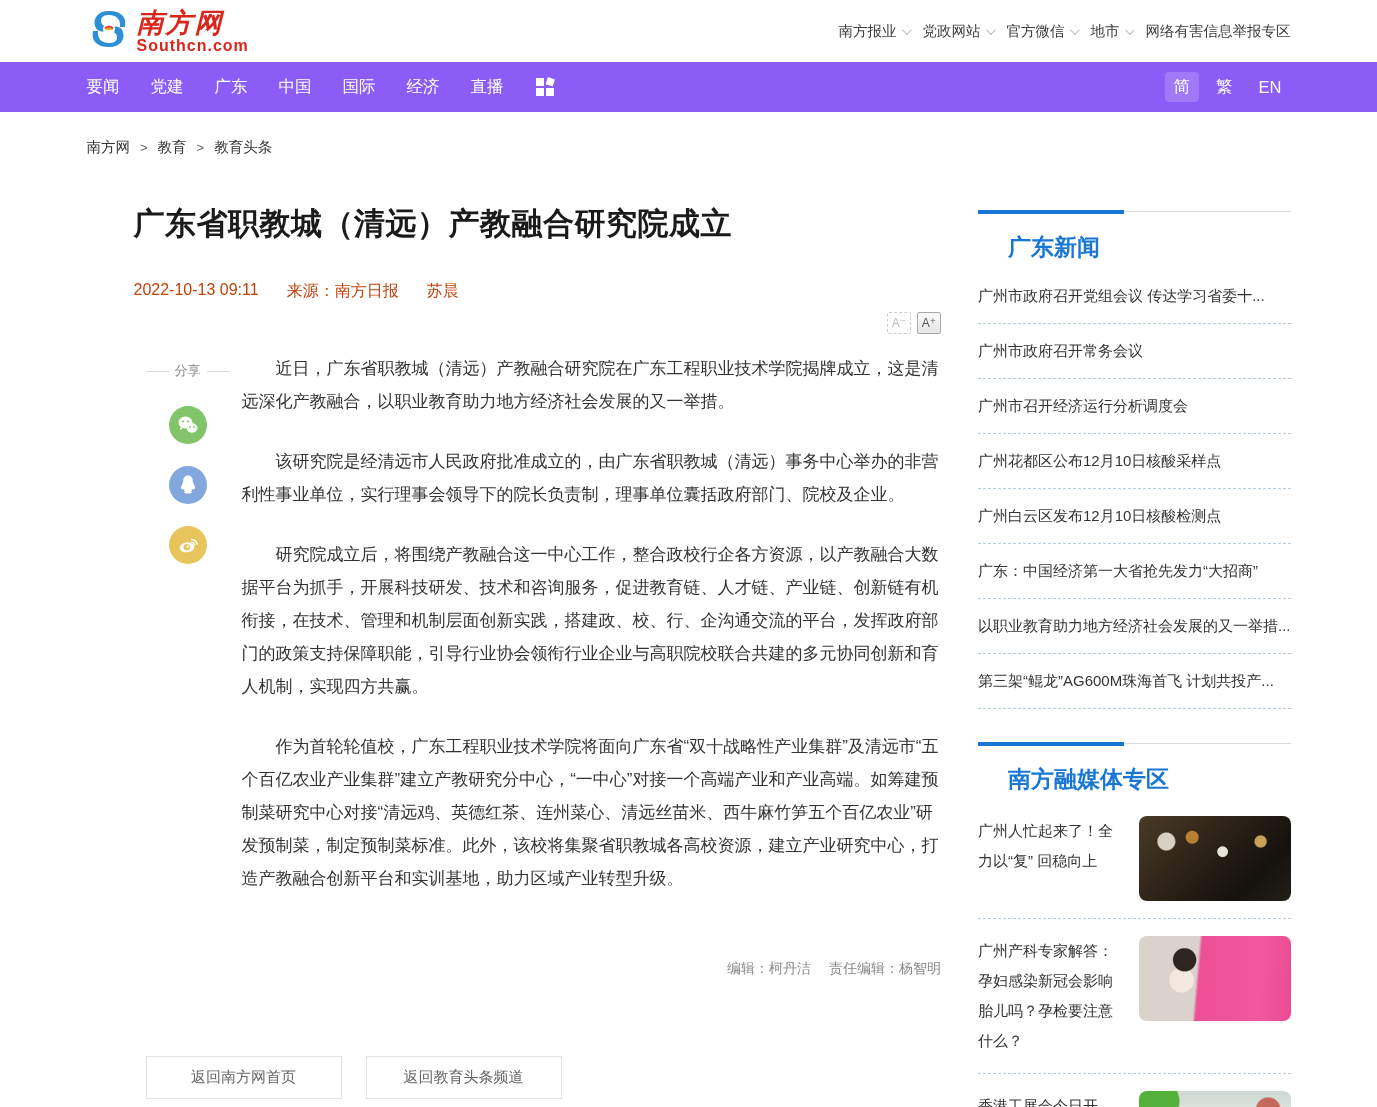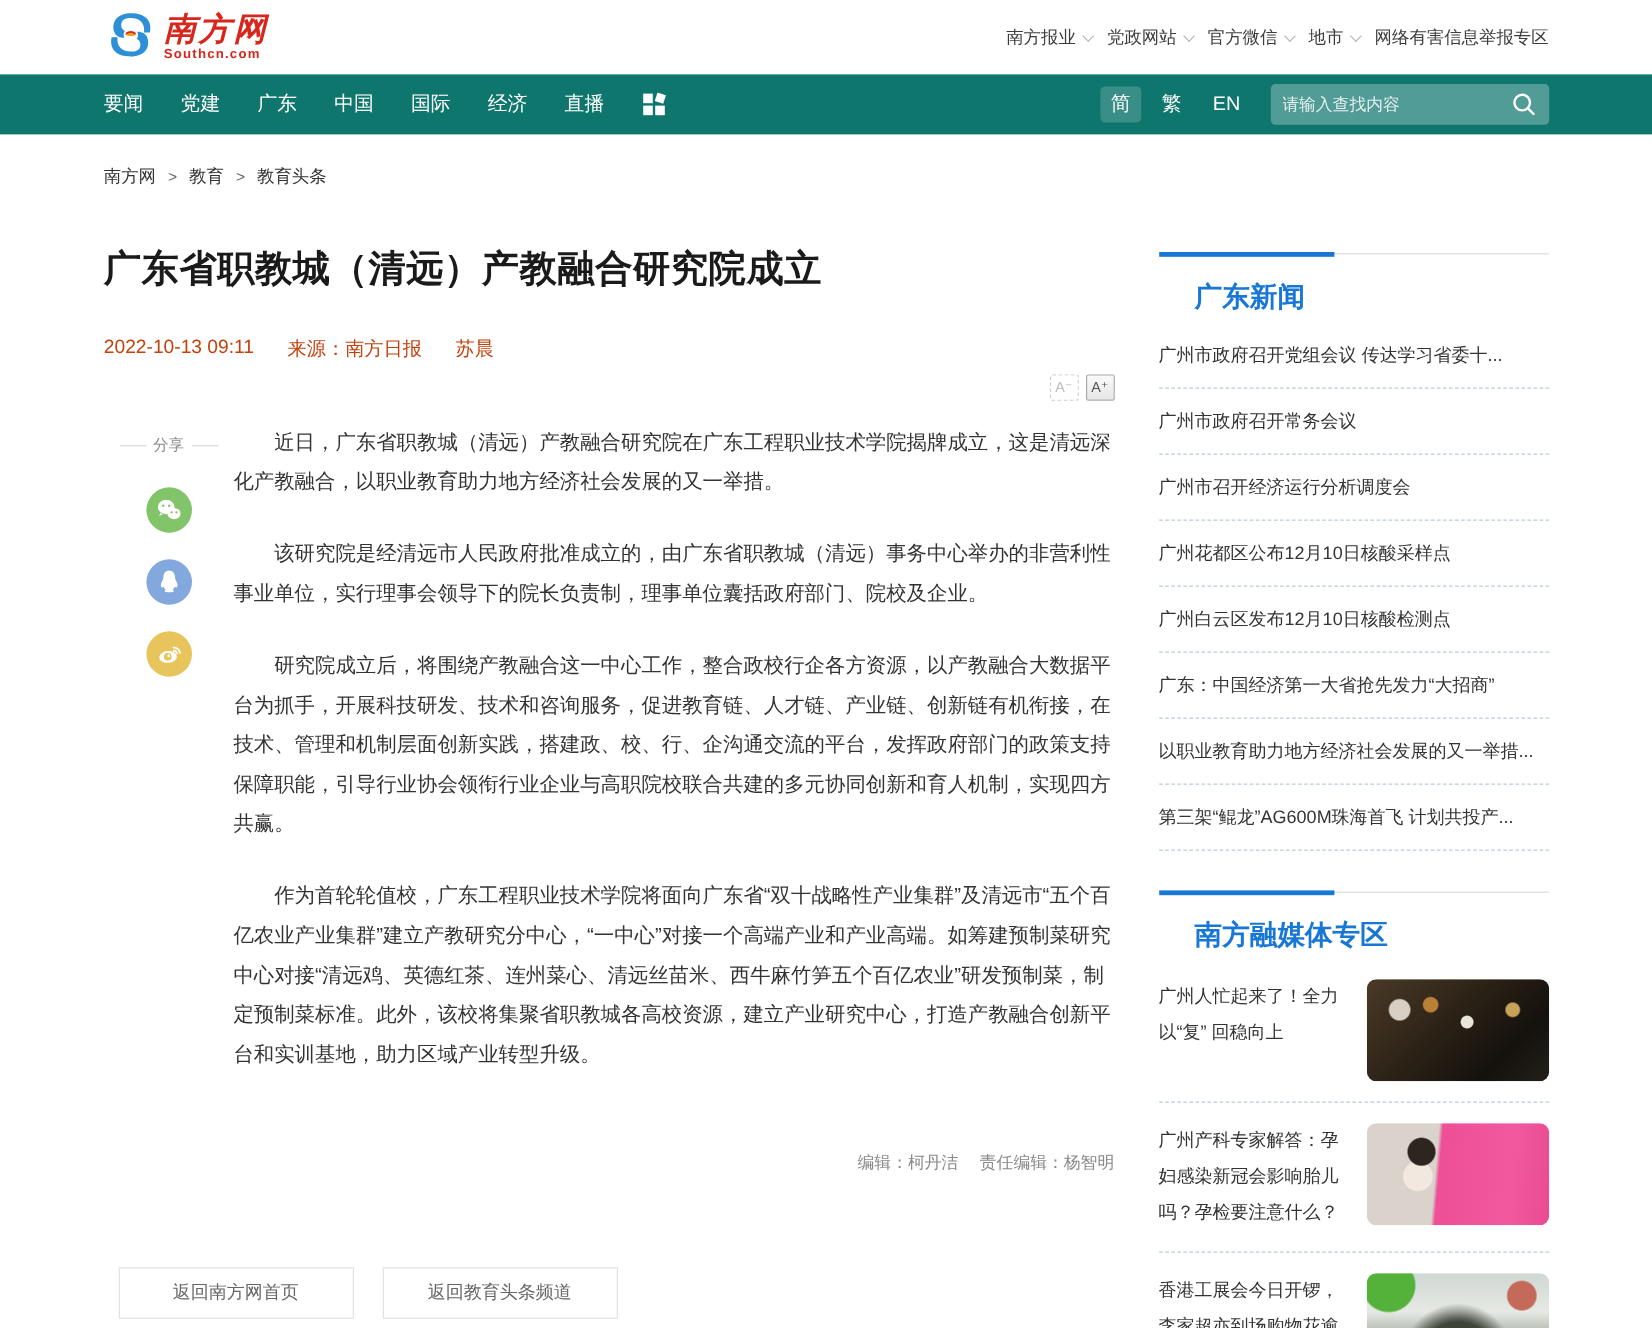--- a/index.html
+++ b/index.html
@@ -5,46 +5,46 @@
   * { margin:0; padding:0; box-sizing:border-box; }
   body { background:#fff; font-family:"Liberation Sans","DejaVu Sans",sans-serif; color:#333; width:1377px; }
   .container { width:1204px; margin:0 auto; }
 
   
   .topbar { height:62px; background:#fff; }
   .topbar .container { height:62px; display:flex; align-items:center; justify-content:space-between; }
   .logo { display:flex; align-items:center; gap:6px; cursor:pointer; }
   .logo-text { display:flex; flex-direction:column; line-height:1; }
   .logo-cn { color:#d9261c; font-size:27px; font-weight:bold; font-style:italic; letter-spacing:2px; font-family:"DejaVu Serif","Liberation Serif",serif; }
-  .logo-en { color:#d9261c; font-size:11px; font-weight:bold; letter-spacing:1px; margin-top:2px; }
+  .logo-en { color:#d9261c; font-size:16px; font-weight:bold; letter-spacing:1px; margin-top:2px; }
   .toplinks { display:flex; align-items:center; gap:14px; font-size:14.5px; color:#3c3c3c; }
   .toplink { display:flex; align-items:center; gap:5px; cursor:pointer; }
   .chev { width:7px; height:7px; border-right:1.5px solid #b0b8c2; border-bottom:1.5px solid #b0b8c2; transform:rotate(45deg) translateY(-2px); display:inline-block; }
 
   
-  .bluebar { height:50px; background:#0f766e; }
+  .bluebar { height:50px; background:#8b5cf6; }
   .bluebar .container { height:50px; display:flex; align-items:center; justify-content:space-between; }
   .mainnav { display:flex; align-items:center; gap:31px; }
   .mainnav .nav-item { color:#fff; font-size:16.5px; cursor:pointer; }
   .grid-icon { width:20px; height:20px; display:inline-block; cursor:pointer; }
   .right-tools { display:flex; align-items:center; gap:8px; }
   .lang-btn { color:#fff; font-size:16.5px; padding:4px 9px; border-radius:4px; cursor:pointer; }
   .lang-btn.active { background:rgba(255,255,255,.18); }
   .searchbox { margin-left:8px; width:232px; height:34px; background:rgba(255,255,255,.28); border-radius:4px; display:flex; align-items:center; padding:0 10px; }
   .searchbox input { flex:1; background:transparent; border:none; outline:none; color:#fff; font-size:14px; font-family:inherit; }
   .searchbox input::placeholder { color:rgba(255,255,255,.85); }
 
   
   .breadcrumb { margin-top:26px; font-size:14.5px; color:#333; display:flex; gap:10px; align-items:center; }
   .breadcrumb .bc-link { cursor:pointer; }
   .breadcrumb .sep { color:#666; font-size:13px; }
 
   
   .main { display:flex; margin-top:14px; align-items:flex-start; }
-  .article-col { width:842px; }
+  .article-col { width:842px;margin-left:47px; }
   .sidebar { width:325px; margin-left:37px; }
 
   .article-title { font-size:31px; font-weight:bold; color:#1a1a1a; margin-top:32px; letter-spacing:.5px; }
   .meta-row { margin-top:36px; font-size:16px; color:#c2410c; display:flex; gap:28px; }
   .fontsize-row { display:flex; justify-content:flex-end; gap:6px; margin-top:10px; }
   .fs-btn { width:24px; height:22px; font-size:12px; display:flex; align-items:center; justify-content:center; cursor:pointer; border-radius:2px; }
   .fs-minus { border:1px dashed #ccc; color:#bbb; background:#fff; }
   .fs-plus { border:1px solid #aaa; color:#555; background:linear-gradient(#fafafa,#e6e6e6); }
 
   .content-row { display:flex; margin-top:18px; }
@@ -147,29 +147,20 @@
             <rect x="1" y="1" width="8" height="8" fill="#fff"></rect>
             <rect x="1" y="11" width="8" height="8" fill="#fff"></rect>
             <rect x="11" y="11" width="8" height="8" fill="#fff"></rect>
             <rect x="11.5" y="1" width="7.4" height="7.4" fill="#fff" transform="rotate(18 15 5)"></rect>
           </svg></span>
       </div>
     <div class="right-tools">
       <span class="lang-btn active">简</span>
       <span class="lang-btn">繁</span>
       <span class="lang-btn">EN</span>
-      <div class="searchbox">
-        <input type="text" placeholder="请输入查找内容" style="">
-        <span style="display:flex;">
-          <svg width="22" height="22" viewBox="0 0 22 22" fill="none">
-            <circle cx="9.5" cy="9.5" r="6.5" stroke="#fff" stroke-width="2"></circle>
-            <line x1="14.5" y1="14.5" x2="19" y2="19" stroke="#fff" stroke-width="2" stroke-linecap="round"></line>
-          </svg>
-        </span>
-      </div>
     </div>
   </div>
 </div>
 
 <div class="container">
 
   <div class="breadcrumb" id="breadcrumb">
       <span class="bc-link">南方网</span>
       <span class="sep">&gt;</span>
       <span class="bc-link">教育</span>

